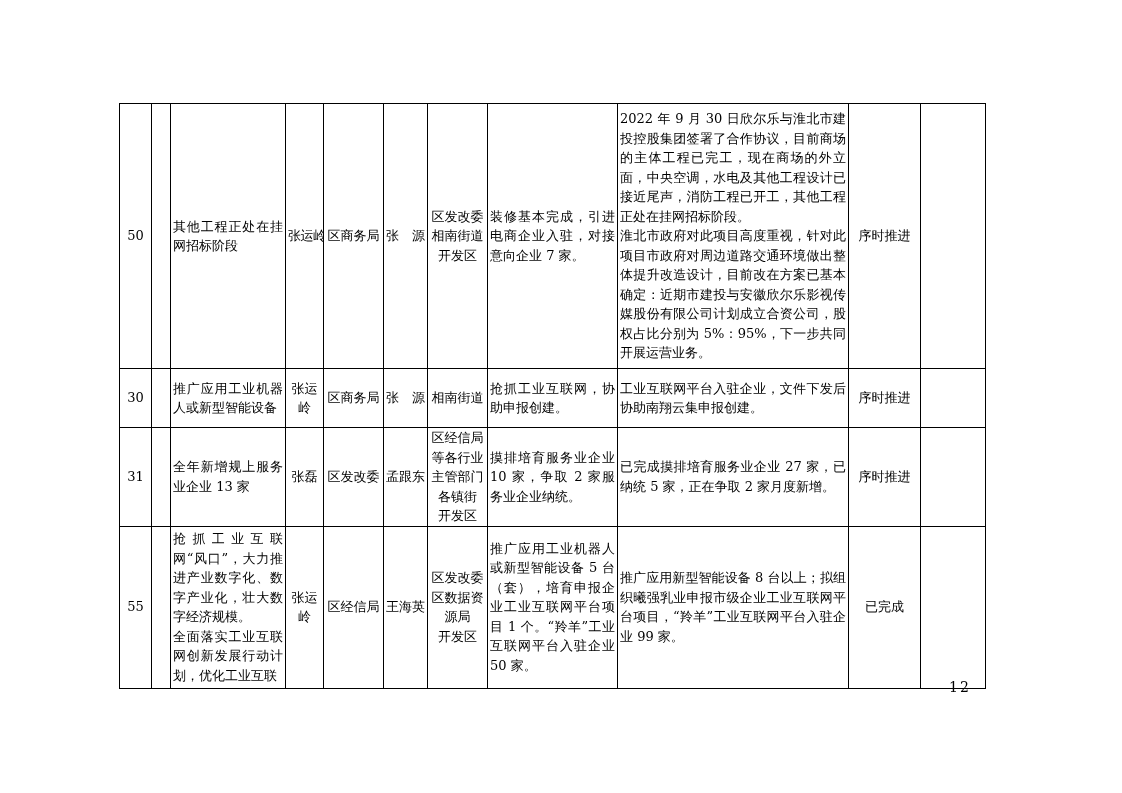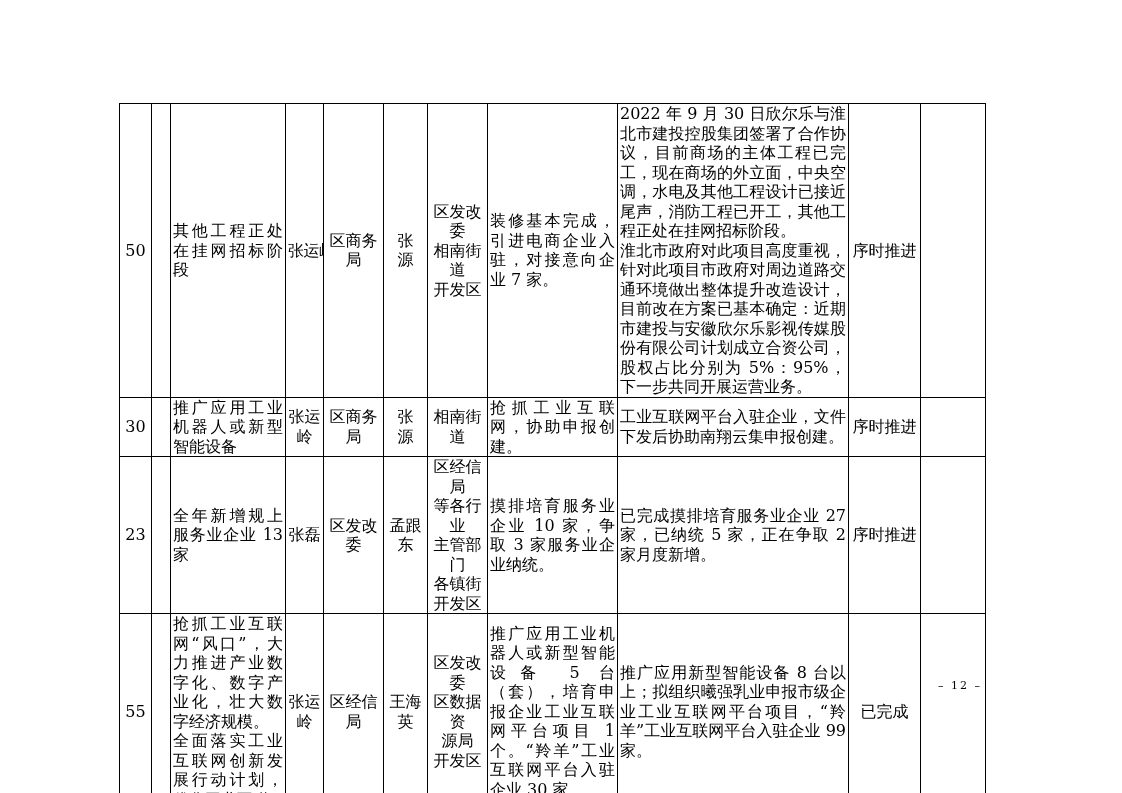--- a/index.html
+++ b/index.html
@@ -14,40 +14,40 @@
   table.report {
     position:absolute;
     left:119px; top:103px;
     width:866px;
     border-collapse:collapse;
     table-layout:fixed;
   }
   table.report td {
     border:1px solid #000;
     padding:0 2px;
-    font-size:16px;
+    font-size:13px;
     line-height:19.5px;
     vertical-align:middle;
     overflow:hidden;
     word-break:break-all;
   }
   .h265 { height:265px; }
-  .h45  { height:45px; }
+  .h45  { height:59px; }
   .h97  { height:97px; }
   .h162 { height:162px; }
   .center  { text-align:center; }
   .justify { text-align:justify; }
   .preline { white-space:pre-line; }
   .oneline { white-space:nowrap; font-size:12.5px; padding:0; letter-spacing:-0.5px; }
   .pagenum {
     position:absolute;
     left:905px; top:679px;
     width:110px;
     text-align:center;
-    font-size:11px;
+    font-size:14px;
     letter-spacing:2px;
   }
 </style>
 </head>
 <body>
 
 <div class="page">
 
   <table class="report">
     <colgroup>
@@ -90,50 +90,50 @@
       <td class="center">区商务局</td>
       <td class="center">张　源</td>
       <td class="center preline">相南街道</td>
       <td class="justify">抢抓工业互联网，协助申报创建。</td>
       <td class="justify preline">工业互联网平台入驻企业，文件下发后协助南翔云集申报创建。</td>
       <td class="center">序时推进</td>
       <td class="center"></td>
     </tr>
 
     <tr class="h97">
-      <td class="center">23</td>
+      <td class="center">31</td>
       <td class="center"></td>
       <td class="justify">全年新增规上服务业企业 13 家</td>
       <td class="center">张磊</td>
       <td class="center">区发改委</td>
       <td class="center">孟跟东</td>
       <td class="center preline">区经信局
 等各行业
 主管部门
 各镇街
 开发区</td>
-      <td class="justify">摸排培育服务业企业 10 家，争取 3 家服务业企业纳统。</td>
+      <td class="justify">摸排培育服务业企业 10 家，争取 2 家服务业企业纳统。</td>
       <td class="justify preline">已完成摸排培育服务业企业 27 家，已纳统 5 家，正在争取 2 家月度新增。</td>
       <td class="center">序时推进</td>
       <td class="center"></td>
     </tr>
 
     <tr class="h162">
       <td class="center">55</td>
       <td class="center"></td>
       <td class="justify preline">抢抓工业互联网“风口”，大力推进产业数字化、数字产业化，壮大数字经济规模。
 全面落实工业互联网创新发展行动计划，优化工业互联</td>
       <td class="center">张运岭</td>
       <td class="center">区经信局</td>
       <td class="center">王海英</td>
       <td class="center preline">区发改委
 区数据资
 源局
 开发区</td>
-      <td class="justify">推广应用工业机器人或新型智能设备 5 台（套），培育申报企业工业互联网平台项目 1 个。“羚羊”工业互联网平台入驻企业 30 家。</td>
+      <td class="justify">推广应用工业机器人或新型智能设备 5 台（套），培育申报企业工业互联网平台项目 1 个。“羚羊”工业互联网平台入驻企业 50 家。</td>
       <td class="justify preline">推广应用新型智能设备 8 台以上；拟组织曦强乳业申报市级企业工业互联网平台项目，“羚羊”工业互联网平台入驻企业 99 家。</td>
       <td class="center">已完成</td>
       <td class="center"></td>
     </tr>
   </tbody>
     </table>
 
   <div class="pagenum">– 12 –</div>
 
 </div>

